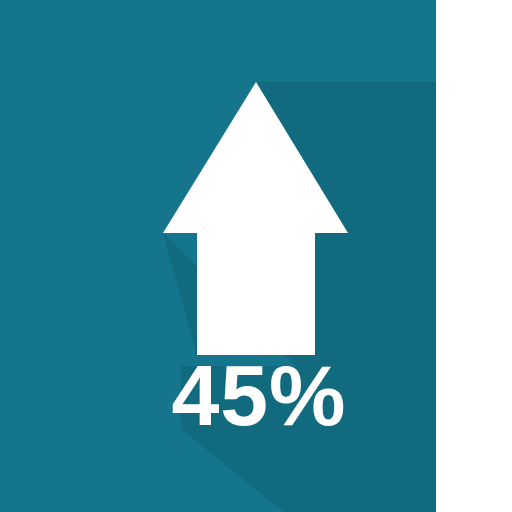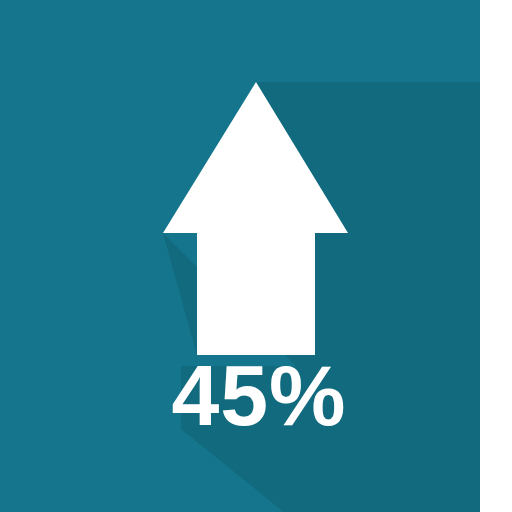--- a/index.html
+++ b/index.html
@@ -2,21 +2,21 @@
 <html><head>
 <meta charset="utf-8">
 <style>
   html, body {
     margin: 0;
     padding: 0;
     background: #ffffff;
   }
   #icon-canvas {
     position: relative;
-    width: 480px;
+    width: 436px;
     height: 512px;
     overflow: hidden;
     font-family: "Liberation Sans", sans-serif;
   }
   #icon-canvas svg {
     display: block;
     width: 512px;
     height: 512px;
   }
   .pct-text {

